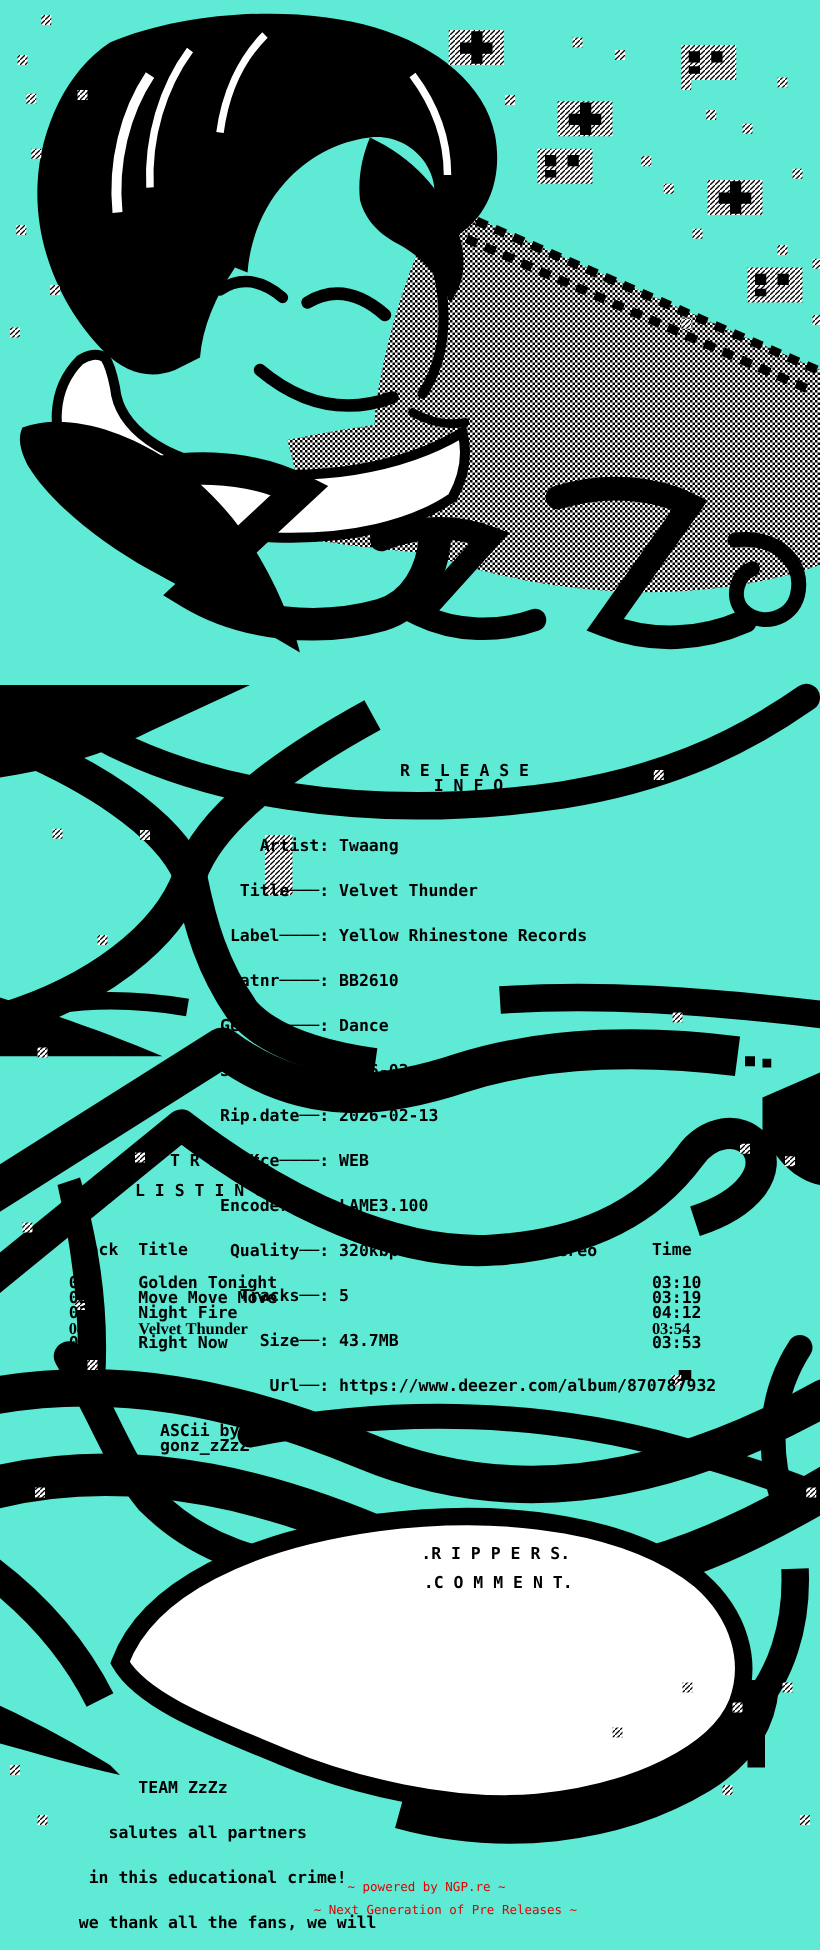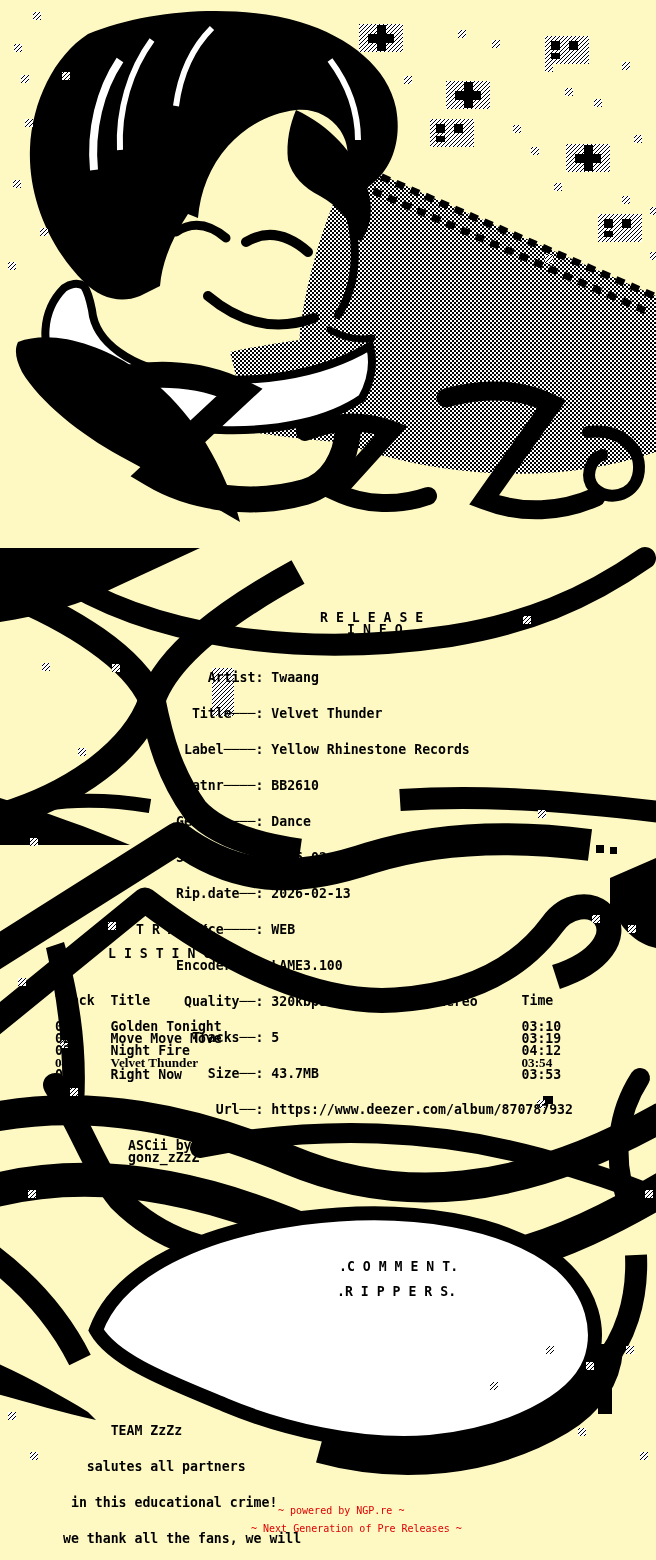--- a/index.html
+++ b/index.html
@@ -1,18 +1,18 @@
 <!DOCTYPE html>
 <html><head>
 <meta charset="utf-8">
 <style>
   html,body { margin:0; padding:0; background:#ffffff; }
   .page {
     position:relative; width:656px; height:1560px;
-    background:#fef9c3; overflow:hidden;
+    background:#5eead4; overflow:hidden;
     font-family:"DejaVu Sans Mono", monospace;
     color:#000;
   }
   .art { position:absolute; left:0; top:0; }
   
   .t {
     position:absolute; font-weight:bold; font-size:13.2px;
     line-height:12px; white-space:pre; color:#000;
   }
   .rline { height:12px; white-space:pre; }
@@ -255,21 +255,21 @@
   </div>
   <div class="t tl-row" style="left:55px; top:1069px;">
     <span class="col-num">05.</span>
     <span class="col-title">Right Now</span>
     <span class="col-time">03:53</span>
   </div>
 
   <div class="t" style="left:128px; top:1140px;">ASCii by</div>
   <div class="t" style="left:128px; top:1152px;">gonz_zZzZ</div>
 
-  <div class="t" style="left:337px; top:1238px;margin-top:48px;">.R I P P E R S.</div>
+  <div class="t" style="left:337px; top:1238px;">.R I P P E R S.</div>
   <div class="t" style="left:339px; top:1261px;">.C O M M E N T.</div>
 
   <div class="t greet" style="left:63px; top:1401px;">
     <div>      TEAM ZzZz</div>
     <div>   salutes all partners</div>
     <div> in this educational crime!</div>
     <div>we thank all the fans, we will</div>
     
     
     

